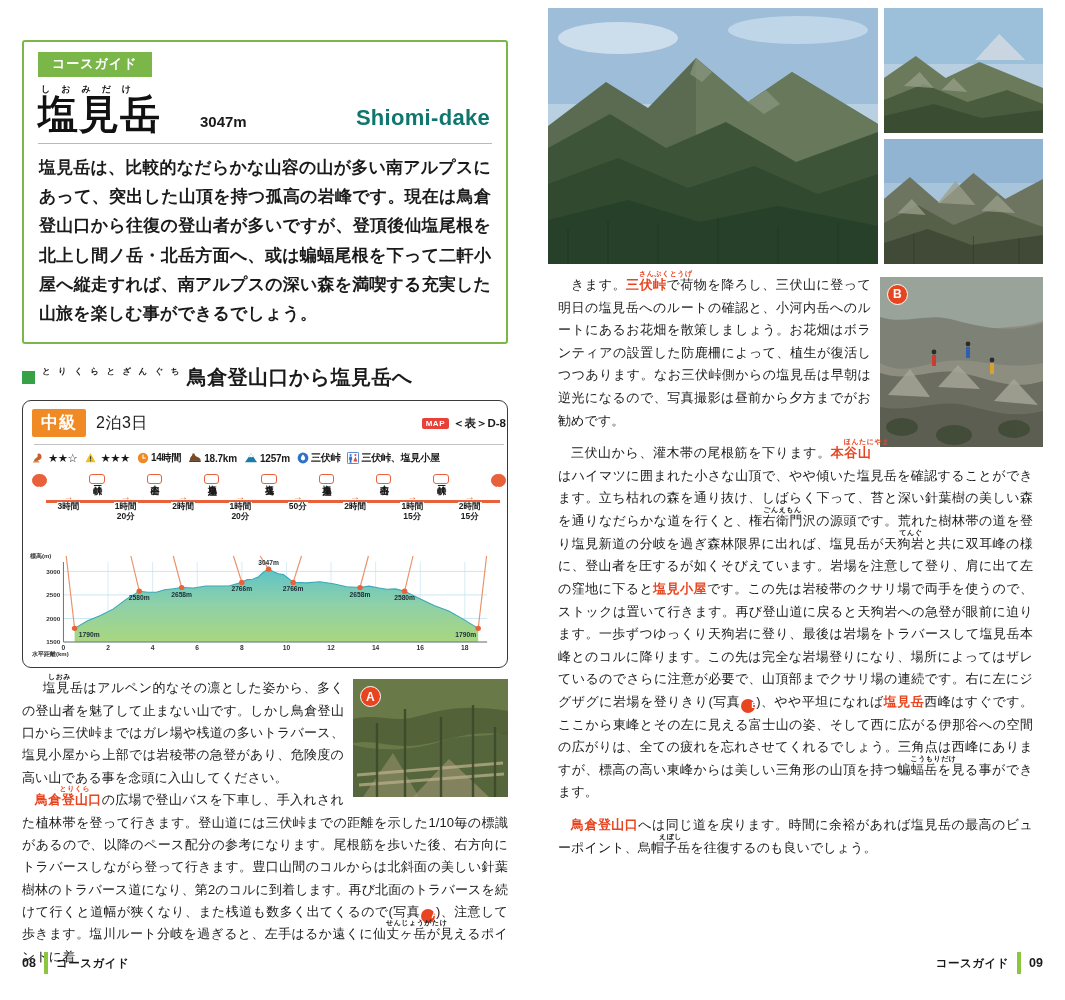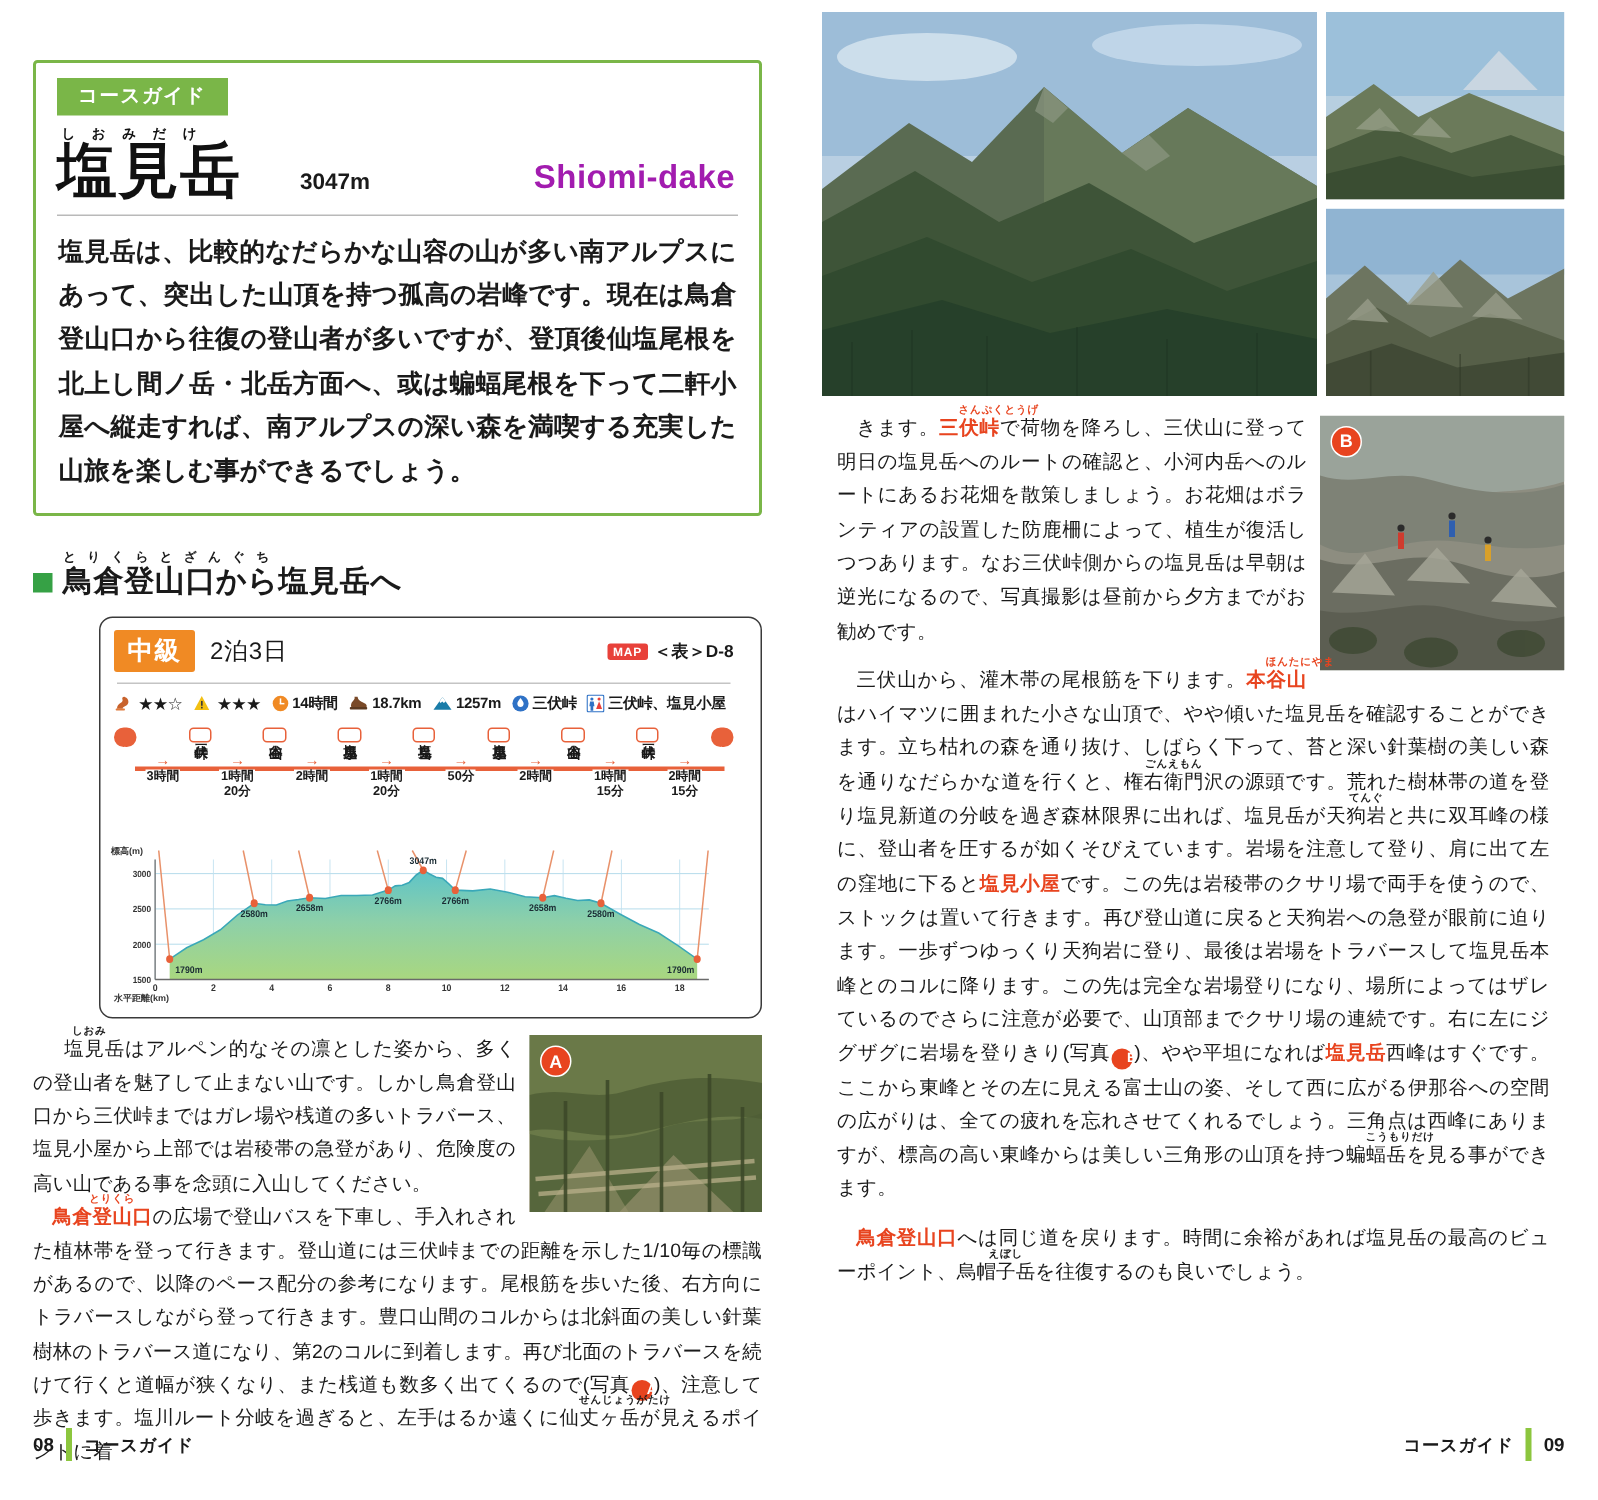--- a/index.html
+++ b/index.html
@@ -42,46 +42,45 @@
   .ruby-line{
     font-size:9px;letter-spacing:11px;
     padding-left:3px;margin-bottom:-2px;color:#111;font-weight:bold;
   }
   .mt-name{
     font-size:40px;font-weight:bold;line-height:1.0;
     letter-spacing:1px;color:#111;
   }
   .mt-elev{font-size:15px;font-weight:bold;margin-left:7px;padding-bottom:4px;}
   .mt-romaji{
-    font-size:22px;font-weight:bold;color:#a21caf;
+    font-size:22px;font-weight:bold;color:#0f766e;
     padding-bottom:3px;letter-spacing:0.3px;
   }
   .rule-thin{border:0;border-top:1px solid #b9b9b9;margin:9px 14px 0 14px;}
   .intro-text{
     padding:9px 15px 0 15px;
     font-size:17px;font-weight:bold;line-height:1.72;
     text-align:justify;letter-spacing:0.1px;
   }
 
   .sec-head{display:flex;align-items:flex-end;margin:22px 0 0 0;}
   .sec-marker{width:13px;height:13px;background:#36a145;margin:0 7px 4px 0;flex:none;}
-  .sec-title-wrap{display:flex;flex-direction:column;}
+  .sec-title-wrap{display:flex;flex-direction:row;}
   .sec-ruby{font-size:8.5px;font-weight:bold;letter-spacing:7.4px;margin-bottom:-1px;}
   .sec-title{font-size:20px;font-weight:bold;letter-spacing:0.4px;line-height:1.1;}
   .sec-sub{
     font-size:13px;font-weight:bold;line-height:1.68;
     margin:7px 0 0 18px;letter-spacing:0.1px;
   }
 
   
   .info-box{
     border:1.6px solid #3a3a3a;border-radius:9px;
-    margin-top:12px;padding:8px 18px 9px 9px;
+    margin-top:12px;padding:8px 1px 9px 9px;
     background:#fff;
-    margin-left:44px;
   }
   .info-top{display:flex;align-items:center;justify-content:space-between;}
   .grade-row{display:flex;align-items:center;}
   .grade-badge{
     background:#f08a24;color:#fff;font-weight:bold;font-size:17px;
     padding:2px 9px 3px 9px;border-radius:2px;letter-spacing:1px;
   }
   .days{font-size:16px;font-weight:normal;margin-left:10px;letter-spacing:0.5px;}
   .map-ref{display:flex;align-items:center;font-size:11.5px;font-weight:bold;}
   .map-chip{

